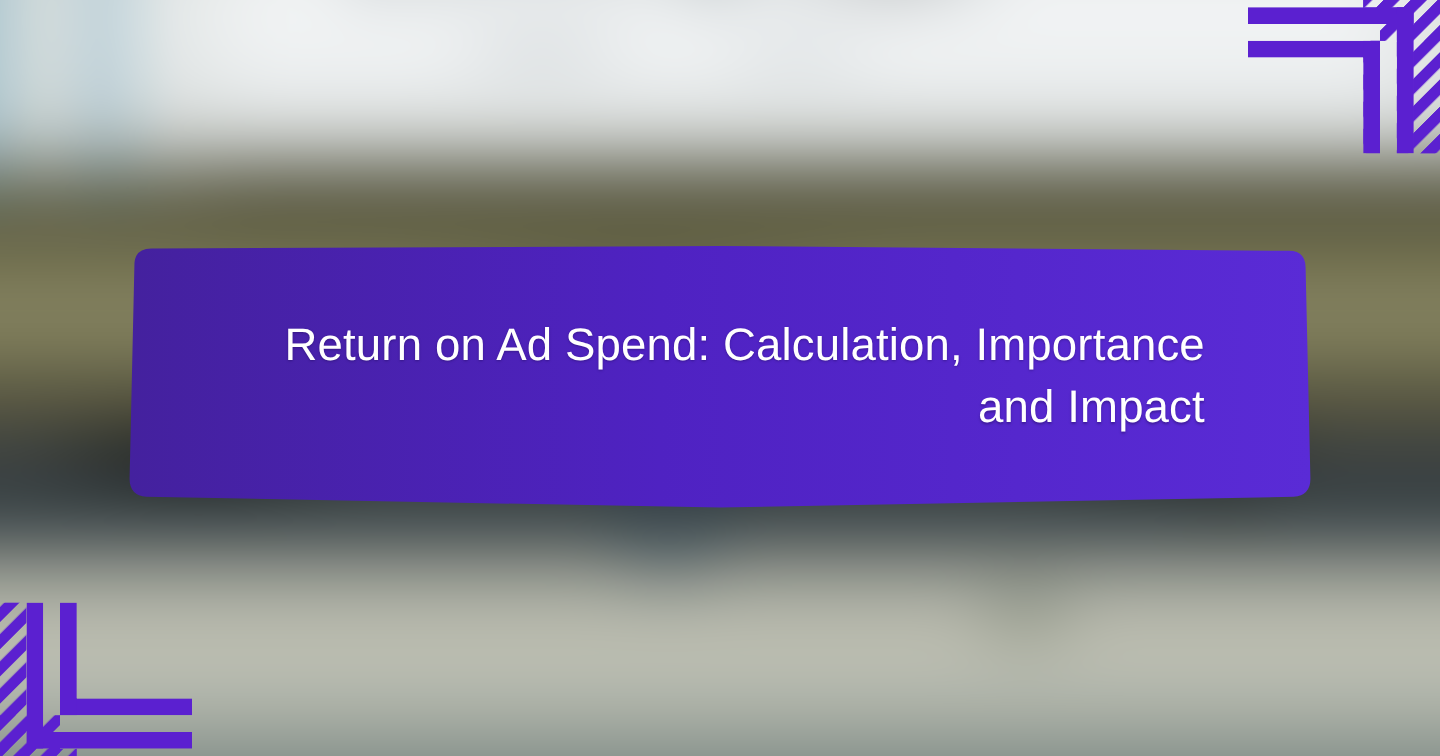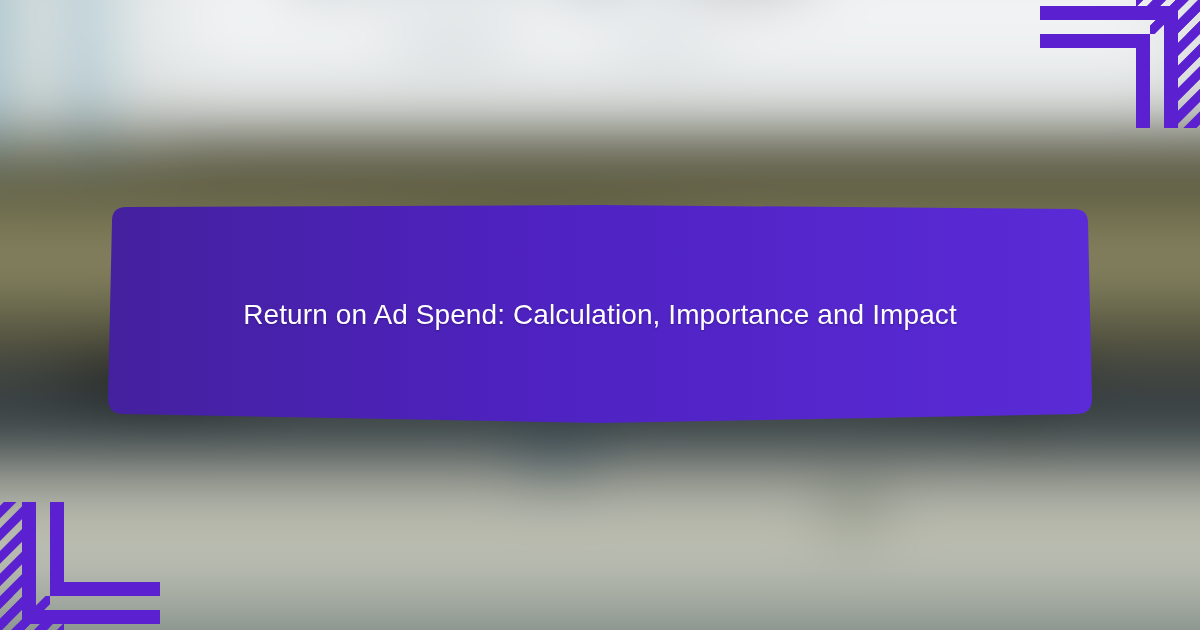--- a/index.html
+++ b/index.html
@@ -132,21 +132,21 @@
     inset: 0;
     display: flex;
     align-items: center;
     justify-content: center;
     padding: 0 96px;
     box-sizing: border-box;
   }
   .banner-title {
     margin: 0;
     color: #ffffff;
-    font-size: 28px;
+    font-size: 38px;
     line-height: 1.36;
     font-weight: 400;
     text-align: right;
     letter-spacing: 0.1px;
     text-shadow: 0 1px 2px rgba(20,6,60,0.35);
   }
 </style>
 </head>
 <body>
 

